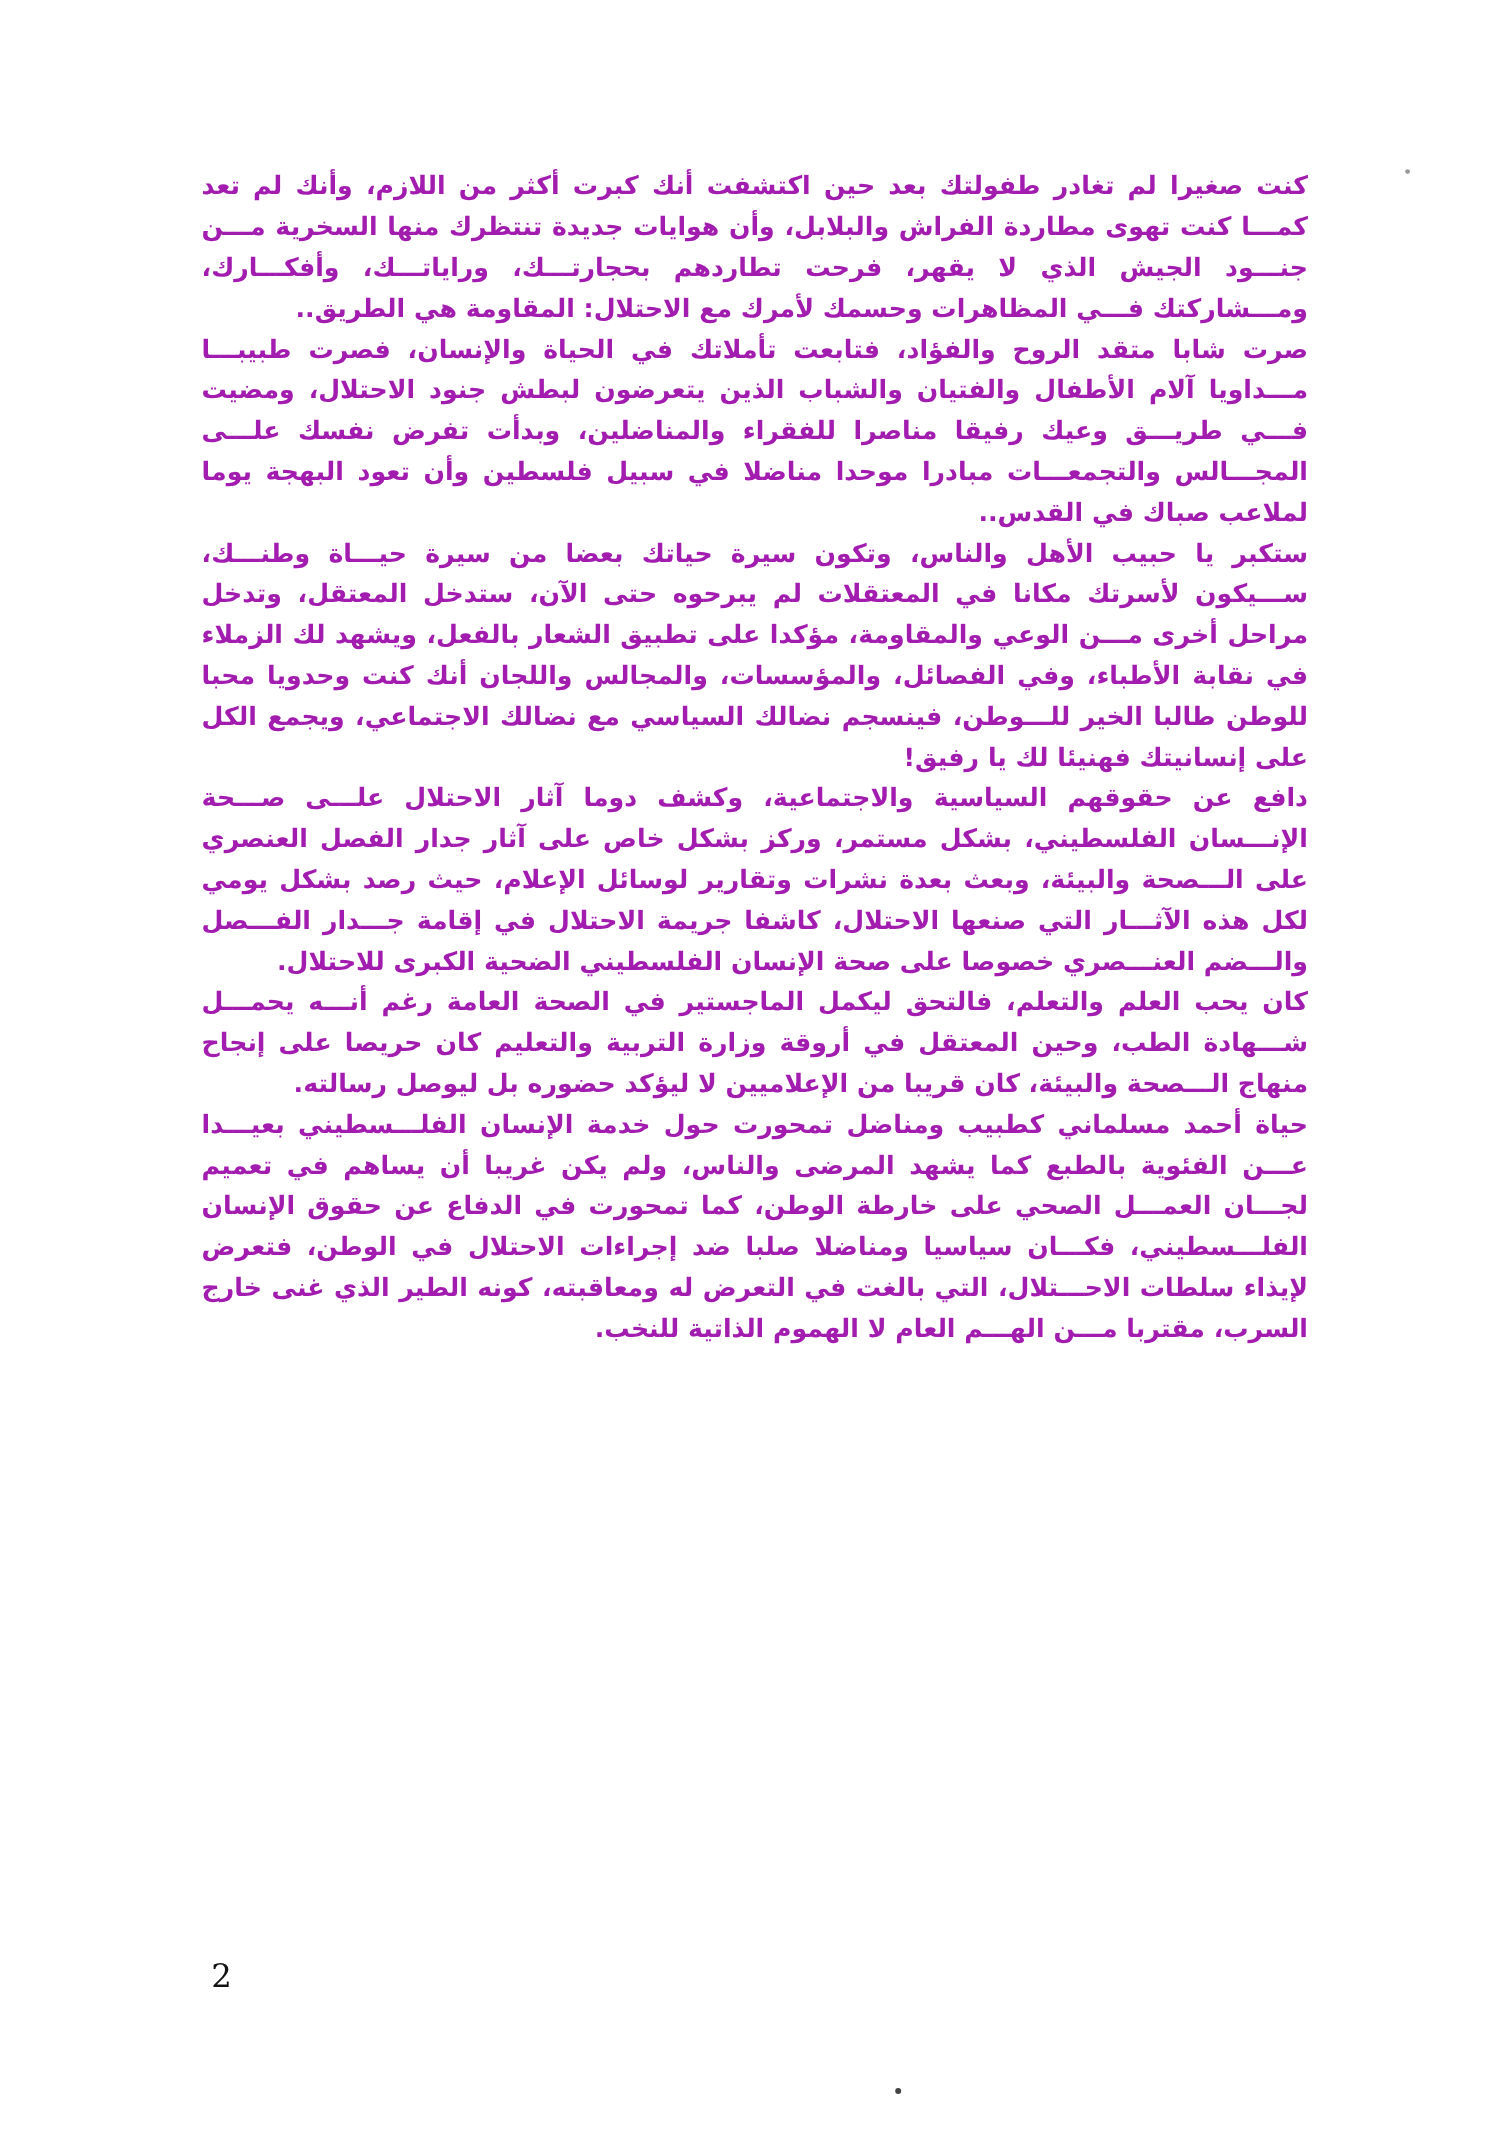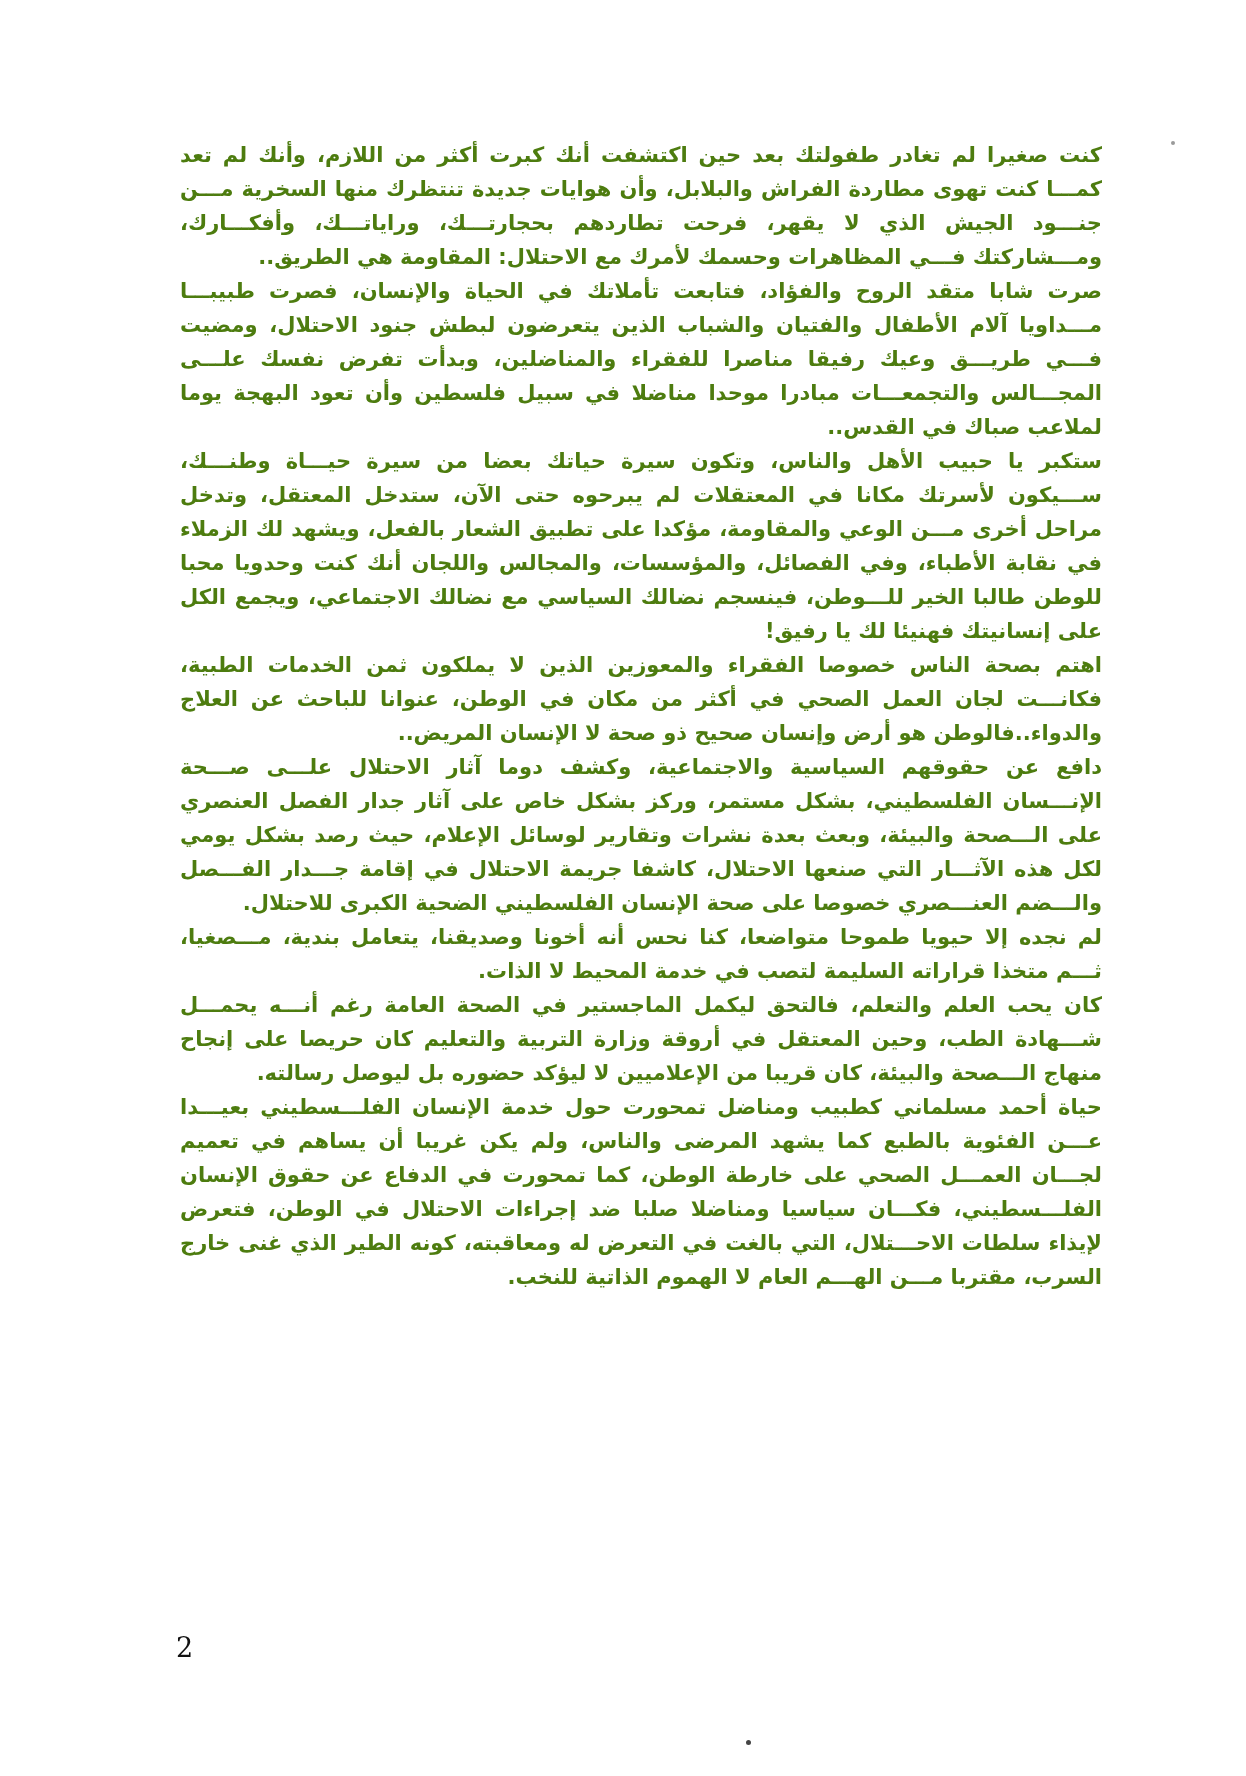--- a/index.html
+++ b/index.html
@@ -12,27 +12,27 @@
     width: 1246px;
     height: 1776px;
     margin: 0 auto;
     background: #ffffff;
     overflow: hidden;
     font-family: "DejaVu Sans", sans-serif;
   }
   .text-block {
     position: absolute;
     top: 138px;
-    right: 144px;
+    right: 156px;
     width: 922px;
     direction: rtl;
     unicode-bidi: embed;
     text-align: justify;
     text-align-last: right;
-    color: #4d7c0f;
+    color: #a21caf;
     font-size: 21px;
     line-height: 34px;
     font-weight: 700;
     letter-spacing: 0;
   }
   .text-block p {
     margin: 0;
     padding: 0;
   }
   .page-number {
@@ -65,23 +65,21 @@
 </style>
 </head>
 <body>
 
 <div class="page">
 
   <div class="text-block">
     <p>كنت صغيرا لم تغادر طفولتك بعد حين اكتشفت أنك كبرت أكثر من اللازم، وأنك لم تعد كمـــا كنت تهوى مطاردة الفراش والبلابل، وأن هوايات جديدة تنتظرك منها السخرية مـــن جنـــود الجيش الذي لا يقهر، فرحت تطاردهم بحجارتـــك، وراياتـــك، وأفكـــارك، ومـــشاركتك فـــي المظاهرات وحسمك لأمرك مع الاحتلال: المقاومة هي الطريق..</p>
     <p>صرت شابا متقد الروح والفؤاد، فتابعت تأملاتك في الحياة والإنسان، فصرت طبيبـــا مـــداويا آلام الأطفال والفتيان والشباب الذين يتعرضون لبطش جنود الاحتلال، ومضيت فـــي طريـــق وعيك رفيقا مناصرا للفقراء والمناضلين، وبدأت تفرض نفسك علـــى المجـــالس والتجمعـــات مبادرا موحدا مناضلا في سبيل فلسطين وأن تعود البهجة يوما لملاعب صباك في القدس..</p>
     <p>ستكبر يا حبيب الأهل والناس، وتكون سيرة حياتك بعضا من سيرة حيـــاة وطنـــك، ســـيكون لأسرتك مكانا في المعتقلات لم يبرحوه حتى الآن، ستدخل المعتقل، وتدخل مراحل أخرى مـــن الوعي والمقاومة، مؤكدا على تطبيق الشعار بالفعل، ويشهد لك الزملاء في نقابة الأطباء، وفي الفصائل، والمؤسسات، والمجالس واللجان أنك كنت وحدويا محبا للوطن طالبا الخير للـــوطن، فينسجم نضالك السياسي مع نضالك الاجتماعي، ويجمع الكل على إنسانيتك فهنيئا لك يا رفيق!</p>
-    <p>اهتم بصحة الناس خصوصا الفقراء والمعوزين الذين لا يملكون ثمن الخدمات الطبية، فكانـــت لجان العمل الصحي في أكثر من مكان في الوطن، عنوانا للباحث عن العلاج والدواء..فالوطن هو أرض وإنسان صحيح ذو صحة لا الإنسان المريض..</p>
     <p>دافع عن حقوقهم السياسية والاجتماعية، وكشف دوما آثار الاحتلال علـــى صـــحة الإنـــسان الفلسطيني، بشكل مستمر، وركز بشكل خاص على آثار جدار الفصل العنصري على الـــصحة والبيئة، وبعث بعدة نشرات وتقارير لوسائل الإعلام، حيث رصد بشكل يومي لكل هذه الآثـــار التي صنعها الاحتلال، كاشفا جريمة الاحتلال في إقامة جـــدار الفـــصل والـــضم العنـــصري خصوصا على صحة الإنسان الفلسطيني الضحية الكبرى للاحتلال.</p>
-    <p>لم نجده إلا حيويا طموحا متواضعا، كنا نحس أنه أخونا وصديقنا، يتعامل بندية، مـــصغيا، ثـــم متخذا قراراته السليمة لتصب في خدمة المحيط لا الذات.</p>
     <p>كان يحب العلم والتعلم، فالتحق ليكمل الماجستير في الصحة العامة رغم أنـــه يحمـــل شـــهادة الطب، وحين المعتقل في أروقة وزارة التربية والتعليم كان حريصا على إنجاح منهاج الـــصحة والبيئة، كان قريبا من الإعلاميين لا ليؤكد حضوره بل ليوصل رسالته.</p>
     <p>حياة أحمد مسلماني كطبيب ومناضل تمحورت حول خدمة الإنسان الفلـــسطيني بعيـــدا عـــن الفئوية بالطبع كما يشهد المرضى والناس، ولم يكن غريبا أن يساهم في تعميم لجـــان العمـــل الصحي على خارطة الوطن، كما تمحورت في الدفاع عن حقوق الإنسان الفلـــسطيني، فكـــان سياسيا ومناضلا صلبا ضد إجراءات الاحتلال في الوطن، فتعرض لإيذاء سلطات الاحـــتلال، التي بالغت في التعرض له ومعاقبته، كونه الطير الذي غنى خارج السرب، مقتربا مـــن الهـــم العام لا الهموم الذاتية للنخب.</p>
   </div>
 
   <div class="page-number">2</div>
 
   <div class="speck speck-1"></div>
   <div class="speck speck-2"></div>
 
 </div>

